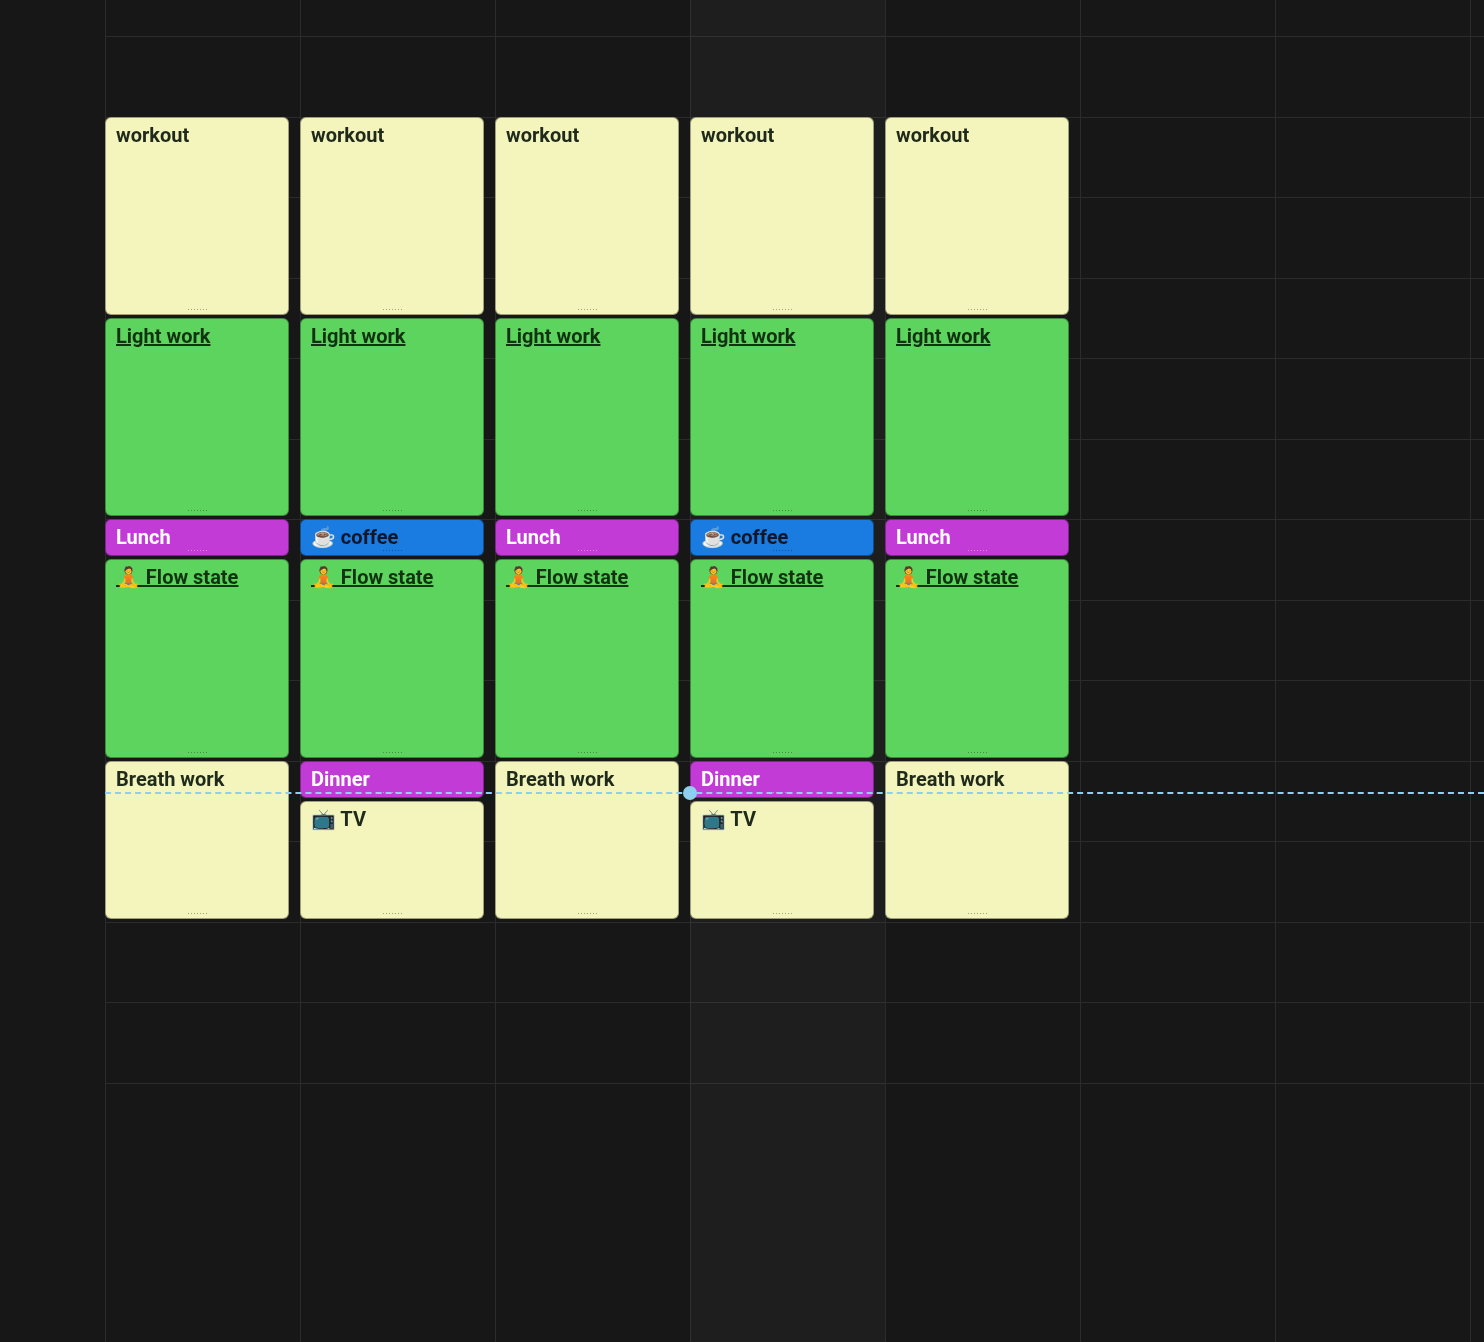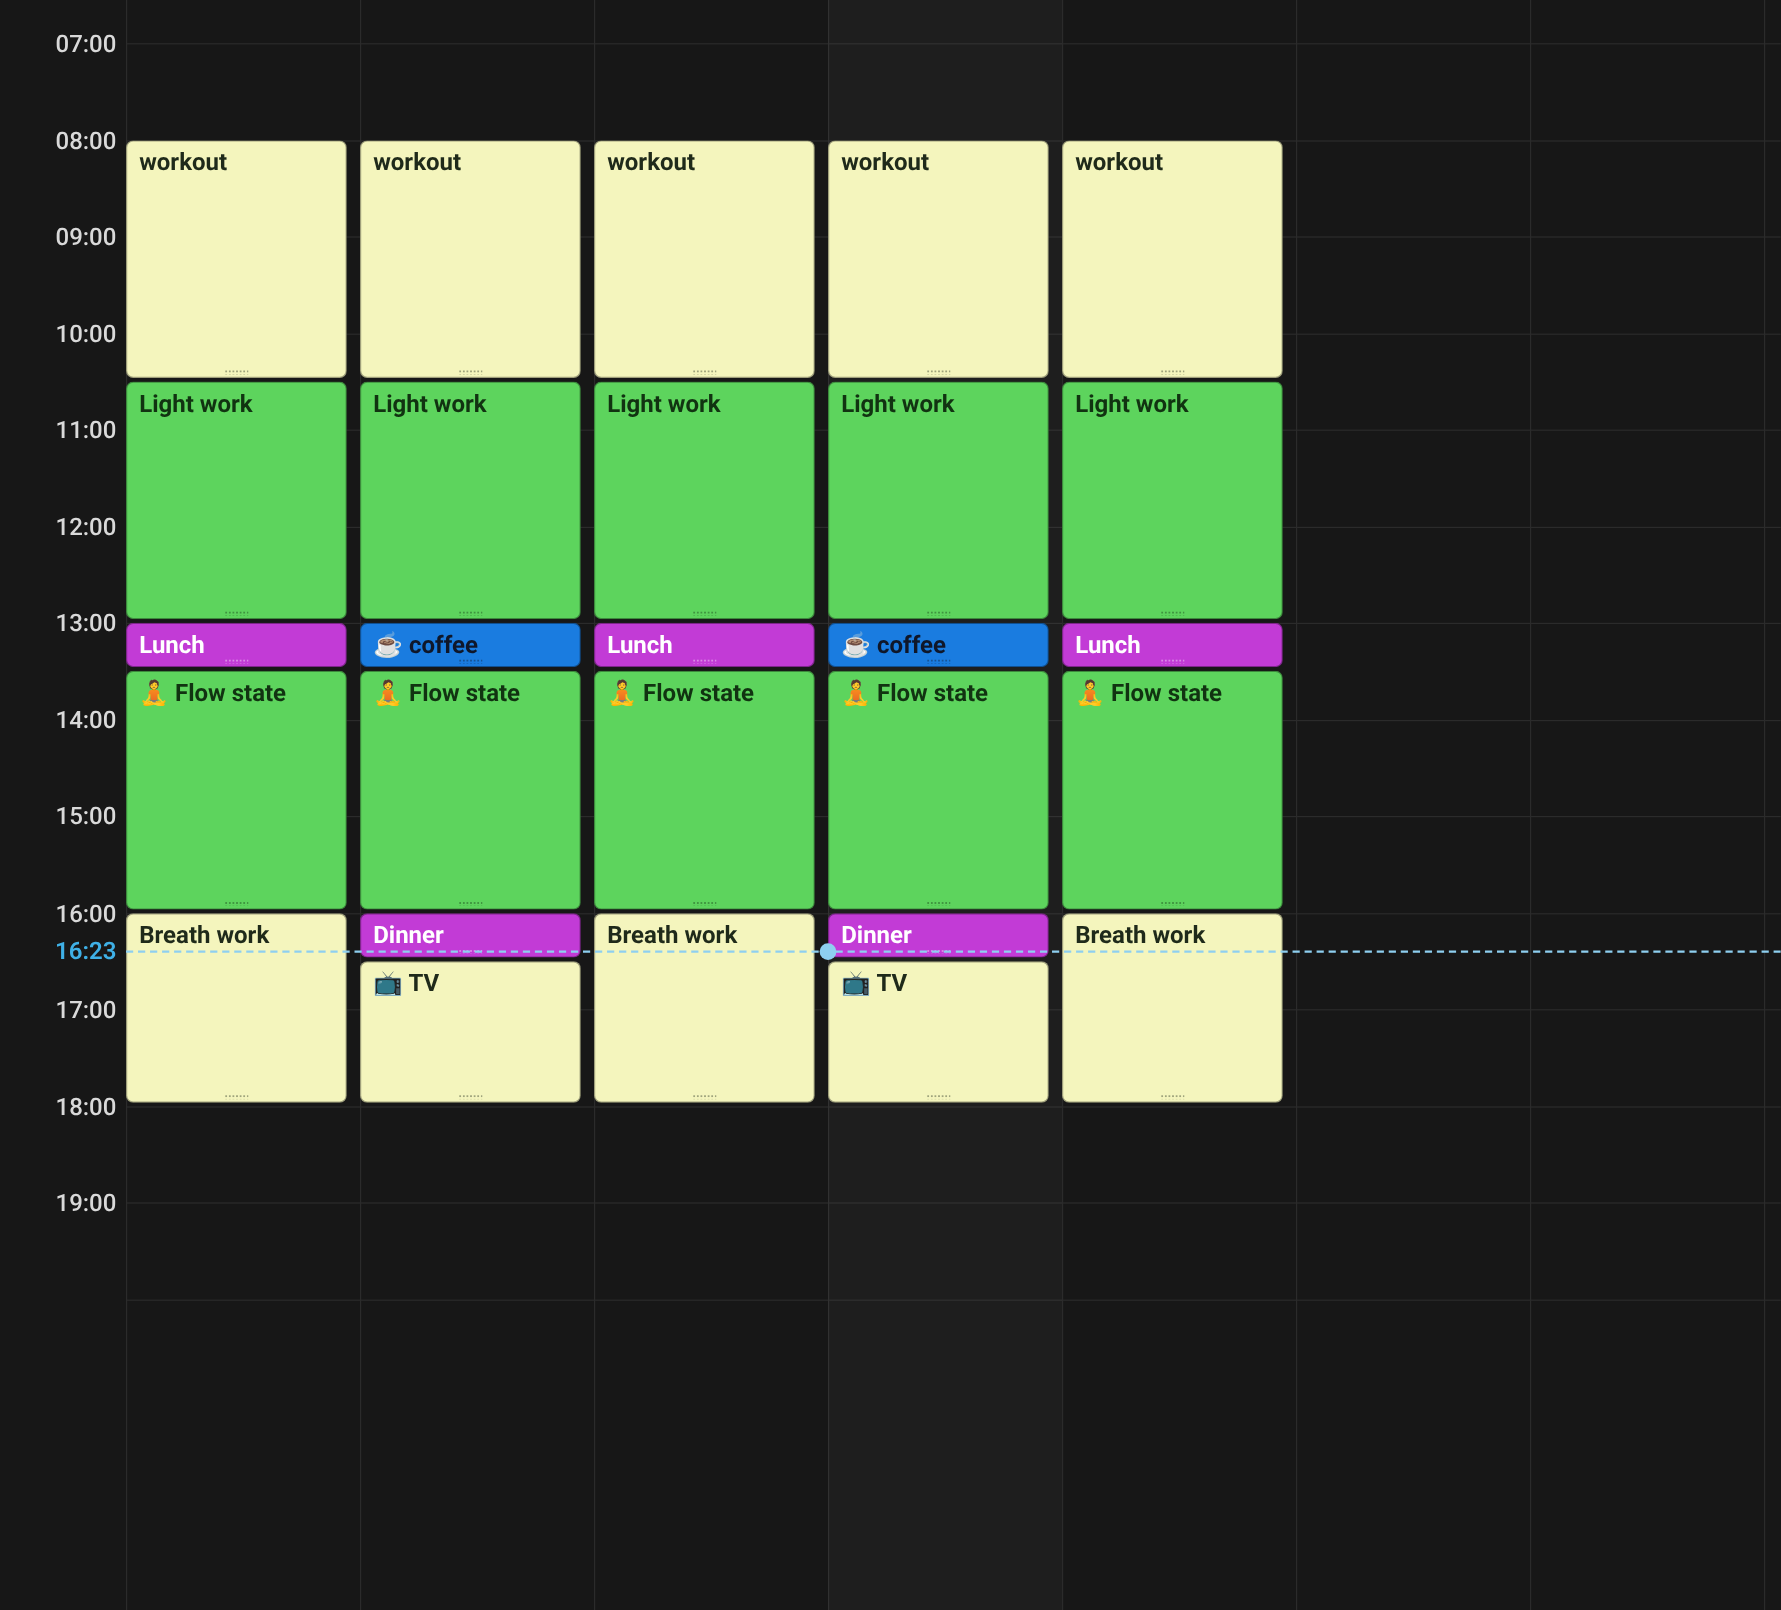--- a/index.html
+++ b/index.html
@@ -96,21 +96,21 @@
     left: 50%;
     transform: translateX(-50%);
     width: 20px;
     height: 4px;
     opacity: 0.4;
     background-image: radial-gradient(currentColor 0.7px, transparent 0.7px);
     background-size: 3px 3px;
   }
 
   .ev-yellow { background: #f4f5bd; color: #1f2a1a; }
-  .ev-green  { background: #5dd45d; color: #113311; }
+  .ev-green  { background: #5dd45d; color: #113311; text-decoration: underline; }
   .ev-purple { background: #c23bd6; color: #ffffff; }
   .ev-blue   { background: #1a7ce0; color: #0f172a; }
 
   
   .now-line {
     position: absolute;
     left: 0;
     right: 0;
     height: 0;
     border-top: 2px dashed #8ecff0;
@@ -122,36 +122,20 @@
     height: 14px;
     background: #8ecff0;
     border-radius: 50%;
     top: -8px;
   }
 </style>
 </head>
 <body>
 
 <div class="calendar">
-  <div class="time-gutter" id="gutter">
-      <div class="hour-label" style="top: 36.225px;">07:00</div>
-      <div class="hour-label" style="top: 116.725px;">08:00</div>
-      <div class="hour-label" style="top: 197.225px;">09:00</div>
-      <div class="hour-label" style="top: 277.725px;">10:00</div>
-      <div class="hour-label" style="top: 358.225px;">11:00</div>
-      <div class="hour-label" style="top: 438.725px;">12:00</div>
-      <div class="hour-label" style="top: 519.225px;">13:00</div>
-      <div class="hour-label" style="top: 599.725px;">14:00</div>
-      <div class="hour-label" style="top: 680.225px;">15:00</div>
-      <div class="hour-label" style="top: 760.725px;">16:00</div>
-      <div class="hour-label" style="top: 841.225px;">17:00</div>
-      <div class="hour-label" style="top: 921.725px;">18:00</div>
-      <div class="hour-label" style="top: 1002.22px;">19:00</div>
-      <div class="now-label" style="top: 791.556px;">16:23</div>
-    </div>
   <div class="grid" id="grid">
       <div class="hline" style="top: 36.225px;"></div>
       <div class="hline" style="top: 116.725px;"></div>
       <div class="hline" style="top: 197.225px;"></div>
       <div class="hline" style="top: 277.725px;"></div>
       <div class="hline" style="top: 358.225px;"></div>
       <div class="hline" style="top: 438.725px;"></div>
       <div class="hline" style="top: 519.225px;"></div>
       <div class="hline" style="top: 599.725px;"></div>
       <div class="hline" style="top: 680.225px;"></div>

